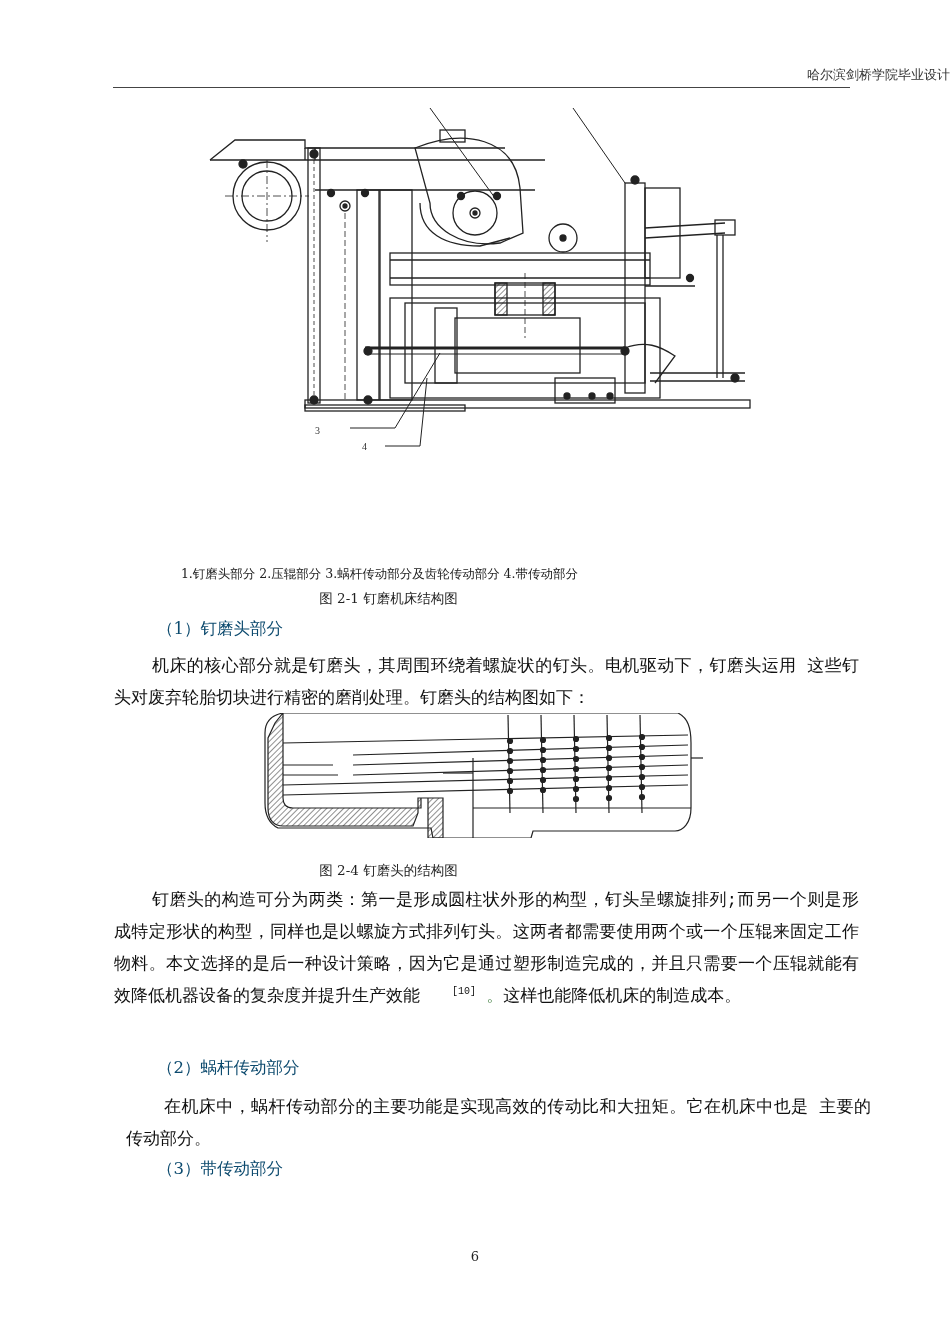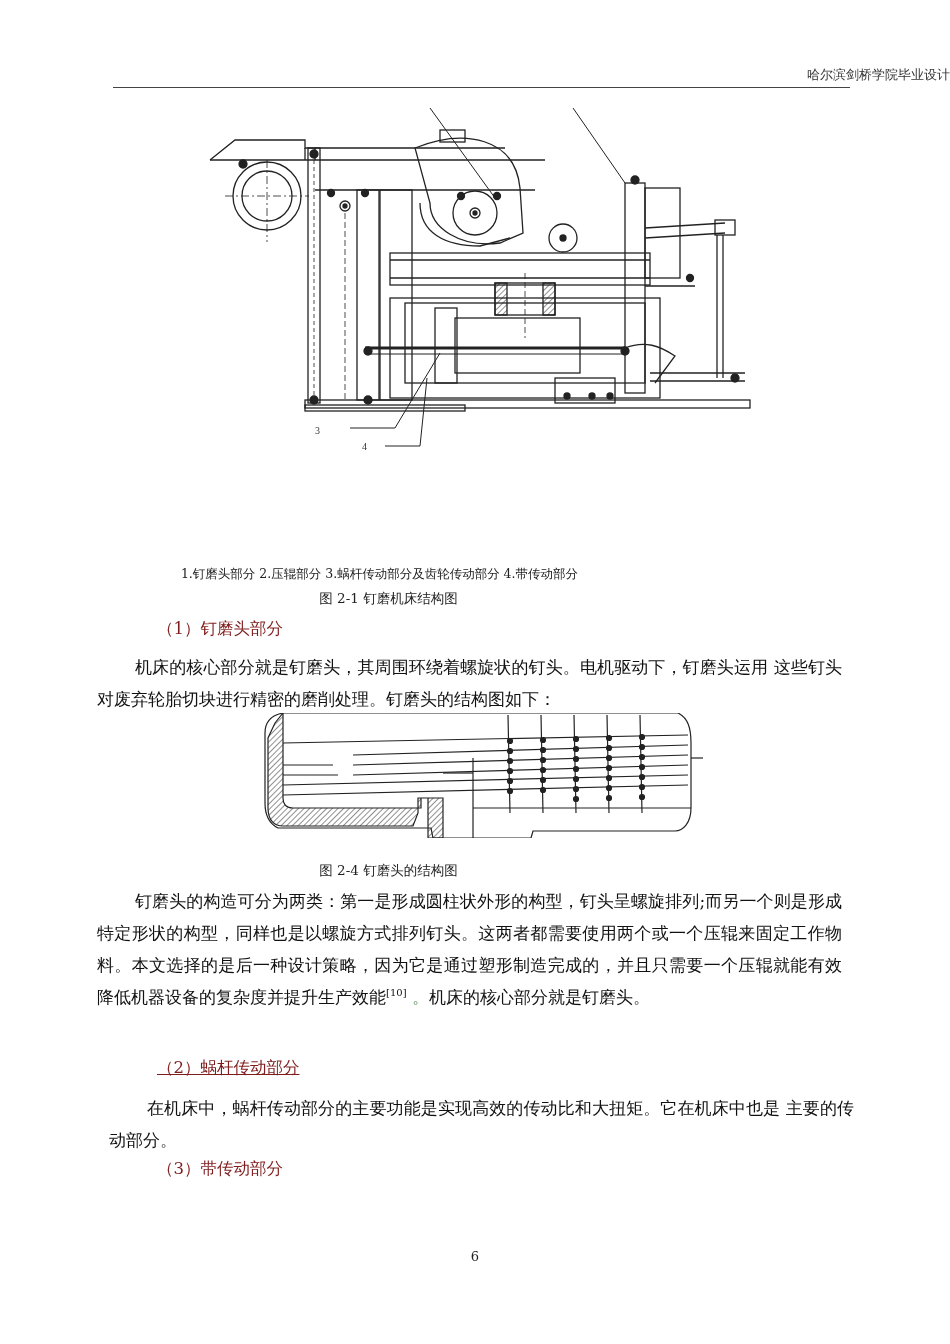--- a/index.html
+++ b/index.html
@@ -9,26 +9,26 @@
                   font-size: 13px; color: #333; }
   .header-rule { position: absolute; top: 87px; left: 113px; width: 737px; height: 0;
                  border-top: 1px solid #444; }
   .fig1 { position: absolute; top: 108px; left: 205px; width: 555px; height: 350px; }
   .fig-legend { position: absolute; top: 566px; left: 0; width: 759px; text-align: center;
                 font-size: 12.5px; color: #222; }
   .fig-caption { position: absolute; left: 0; width: 777px; text-align: center;
                  font-size: 13.5px; color: #222; }
   .cap1 { top: 590px; }
   .cap2 { top: 862px; }
-  .heading { position: absolute; left: 157px; font-size: 16.5px; color: #7f1d1d; }
-  .para { position: absolute; left: 97px; width: 745px; font-size: 17px; line-height: 32px;
-          color: #111; text-align: justify; }
+  .heading { position: absolute; left: 157px; font-size: 16.5px; color: #0c4a6e; }
+  .para { position: absolute; left: 114px; width: 745px; font-size: 17px; line-height: 32px;
+          color: #111; text-align: justify; font-family: Liberation Mono, monospace; }
   .para .first { padding-left: 38px; }
   .fig2 { position: absolute; top: 713px; left: 263px; width: 440px; height: 125px; }
-  sup { font-size: 10px; vertical-align: super; line-height: 0; }
+  sup { font-size: 10px; vertical-align: super; line-height: 0; padding-left: 32px; }
   .green-period { color: #3a7a3a; }
   .page-number { position: absolute; top: 1249px; left: 0; width: 950px; text-align: center;
                  font-size: 13px; color: #222; }
 </style>
 </head>
 <body>
 
 <div class="header-title">哈尔滨剑桥学院毕业设计</div>
 <div class="header-rule"></div>
 
@@ -200,24 +200,24 @@
       <circle cx="379" cy="74" r="2.5"></circle>
     <circle cx="313" cy="86" r="2.5"></circle>
       <circle cx="346" cy="85" r="2.5"></circle>
       <circle cx="379" cy="84" r="2.5"></circle>
   </g>
 </svg>
 
 <div class="fig-caption cap2">图  2-4    钉磨头的结构图</div>
 
 <div class="para" style="top:885px;">
-  <span class="first">钉磨头的构造可分为两类：第一是形成圆柱状外形的构型，钉头呈螺旋排列;而另一个则是形成特定形状的构型，同样也是以螺旋方式排列钉头。这两者都需要使用两个或一个压辊来固定工作物料。本文选择的是后一种设计策略，因为它是通过塑形制造完成的，并且只需要一个压辊就能有效降低机器设备的复杂度并提升生产效能</span><sup>[10]</sup><span class="green-period"> 。</span><span>机床的核心部分就是钉磨头。</span>
+  <span class="first">钉磨头的构造可分为两类：第一是形成圆柱状外形的构型，钉头呈螺旋排列;而另一个则是形成特定形状的构型，同样也是以螺旋方式排列钉头。这两者都需要使用两个或一个压辊来固定工作物料。本文选择的是后一种设计策略，因为它是通过塑形制造完成的，并且只需要一个压辊就能有效降低机器设备的复杂度并提升生产效能</span><sup>[10]</sup><span class="green-period"> 。</span><span>这样也能降低机床的制造成本。</span>
 </div>
 
-<div class="heading" style="top:1057px;text-decoration:underline;">（2）蜗杆传动部分</div>
+<div class="heading" style="top:1057px;">（2）蜗杆传动部分</div>
 
 <div class="para" style="top:1092px;margin-left:12px;">
   <span class="first">在机床中，蜗杆传动部分的主要功能是实现高效的传动比和大扭矩。它在机床中也是  主要的传动部分。</span>
 </div>
 
 <div class="heading" style="top:1158px;text-align:right;">（3）带传动部分</div>
 
 <div class="page-number">6</div>
 
 </body></html>

